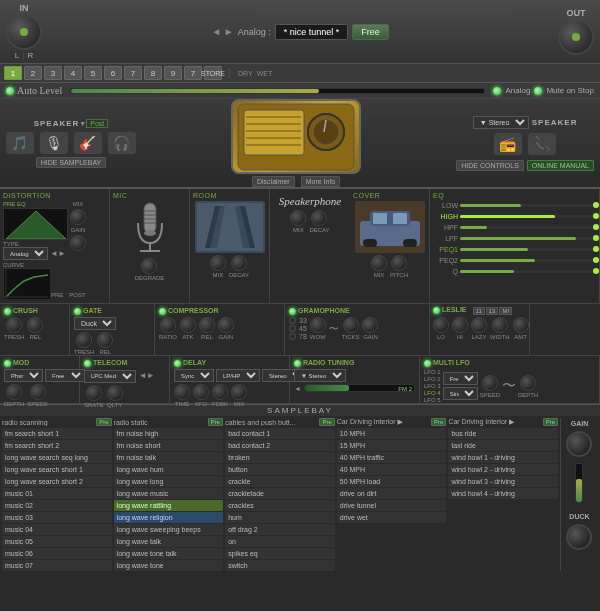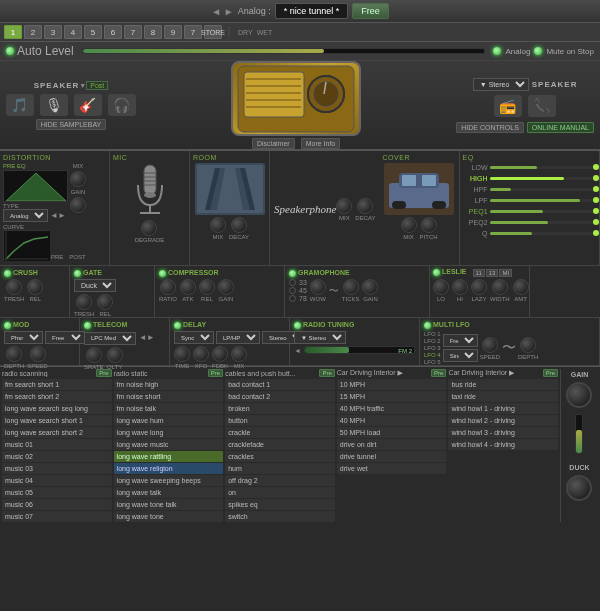--- a/index.html
+++ b/index.html
@@ -458,28 +458,45 @@
     .leslie-panel {
       width: 100px;
       border-right: 1px solid #444;
       padding: 2px 3px;
     }
   </style>
 </head>
 <body>
 
 <div class="top-row-wrapper">
+  <div class="in-group">
+    <span style="font-size:9px;color:#aaa;font-weight:bold;">IN</span>
+    <div class="knob-circle">
+      <div style="width:8px;height:8px;background:#7aaa44;border-radius:50%;"></div>
+    </div>
+    <div class="lr-row">
+      <span>L</span>
+      <span style="color:#555;">|</span>
+      <span>R</span>
+    </div>
+  </div>
 
   <div class="preset-area">
     <span style="cursor:pointer;color:#888;">◄ ►</span>
     <span style="font-size:9px;color:#aaa;">Analog :</span>
     <span class="preset-name">* nice tunnel *</span>
     <button class="save-btn">Free</button>
   </div>
 
+  <div class="out-group">
+    <span style="font-size:9px;color:#aaa;font-weight:bold;">OUT</span>
+    <div class="knob-circle">
+      <div style="width:8px;height:8px;background:#7aaa44;border-radius:50%;"></div>
+    </div>
+  </div>
 </div>
 
 <div class="preset-strip">
   <div class="preset-num active">1</div>
   <div class="preset-num">2</div>
   <div class="preset-num">3</div>
   <div class="preset-num">4</div>
   <div class="preset-num">5</div>
   <div class="preset-num">6</div>
   <div class="preset-num">7</div>
@@ -493,21 +510,21 @@
       <div class="level-bar-fill"></div>
     </div>
     <span style="font-size:7px;color:#888;">DRY</span>
     <span style="font-size:7px;color:#888;">WET</span>
   </div>
 </div>
 
 <div class="control-row">
   <div class="auto-level">
     <div class="led-green"></div>
-    <span style="font-size:12px;color:#aaa;">Auto Level</span>
+    <span style="font-size:10px;color:#aaa;font-family:Liberation Serif, serif;">Auto Level</span>
   </div>
   <div style="flex:1;display:flex;align-items:center;gap:3px;">
     <div style="flex:1;height:6px;background:#111;border:1px solid #333;border-radius:2px;">
       <div style="height:100%;width:60%;background:linear-gradient(90deg,#4a8a4a,#aaaa4a);border-radius:2px;"></div>
     </div>
   </div>
   <div style="display:flex;align-items:center;gap:4px;">
     <div class="led-green"></div>
     <span style="font-size:8px;color:#aaa;">Analog</span>
     <div class="led-green"></div>
@@ -664,21 +681,21 @@
         <div class="knob-xs"></div>
         <span class="knob-label">MIX</span>
       </div>
       <div class="knob-col">
         <div class="knob-xs"></div>
         <span class="knob-label">DECAY</span>
       </div>
     </div>
   </div>
 
-  <div style="display:flex;flex-direction:row;align-items:center;padding:4px;min-width:80px;">
+  <div style="display:flex;flex-direction:column;align-items:center;padding:4px;min-width:80px;">
     <div class="speakerphone-label">Speakerphone</div>
     <div style="display:flex;gap:3px;margin-top:3px;">
       <div class="knob-col">
         <div class="knob-xs"></div>
         <span class="knob-label">MIX</span>
       </div>
       <div class="knob-col">
         <div class="knob-xs"></div>
         <span class="knob-label">DECAY</span>
       </div>
@@ -1047,20 +1064,21 @@
       <div style="font-size:14px;color:#888;">〜</div>
       <div class="knob-col">
         <div class="knob-xs"></div>
         <span class="knob-label">DEPTH</span>
       </div>
     </div>
   </div>
 </div>
 
 <div class="samplebay-section">
+  <div class="samplebay-title">SAMPLEBAY</div>
 
   <div style="display:flex;padding:2px;gap:2px;">
 
     <div class="samplebay-col">
       <div class="samplebay-col-header">
         <span class="samplebay-col-title">radio scanning</span>
         <button class="pre-btn">Pre</button>
       </div>
       <div class="sample-item">fm search short 1</div>
       <div class="sample-item">fm search short 2</div>

